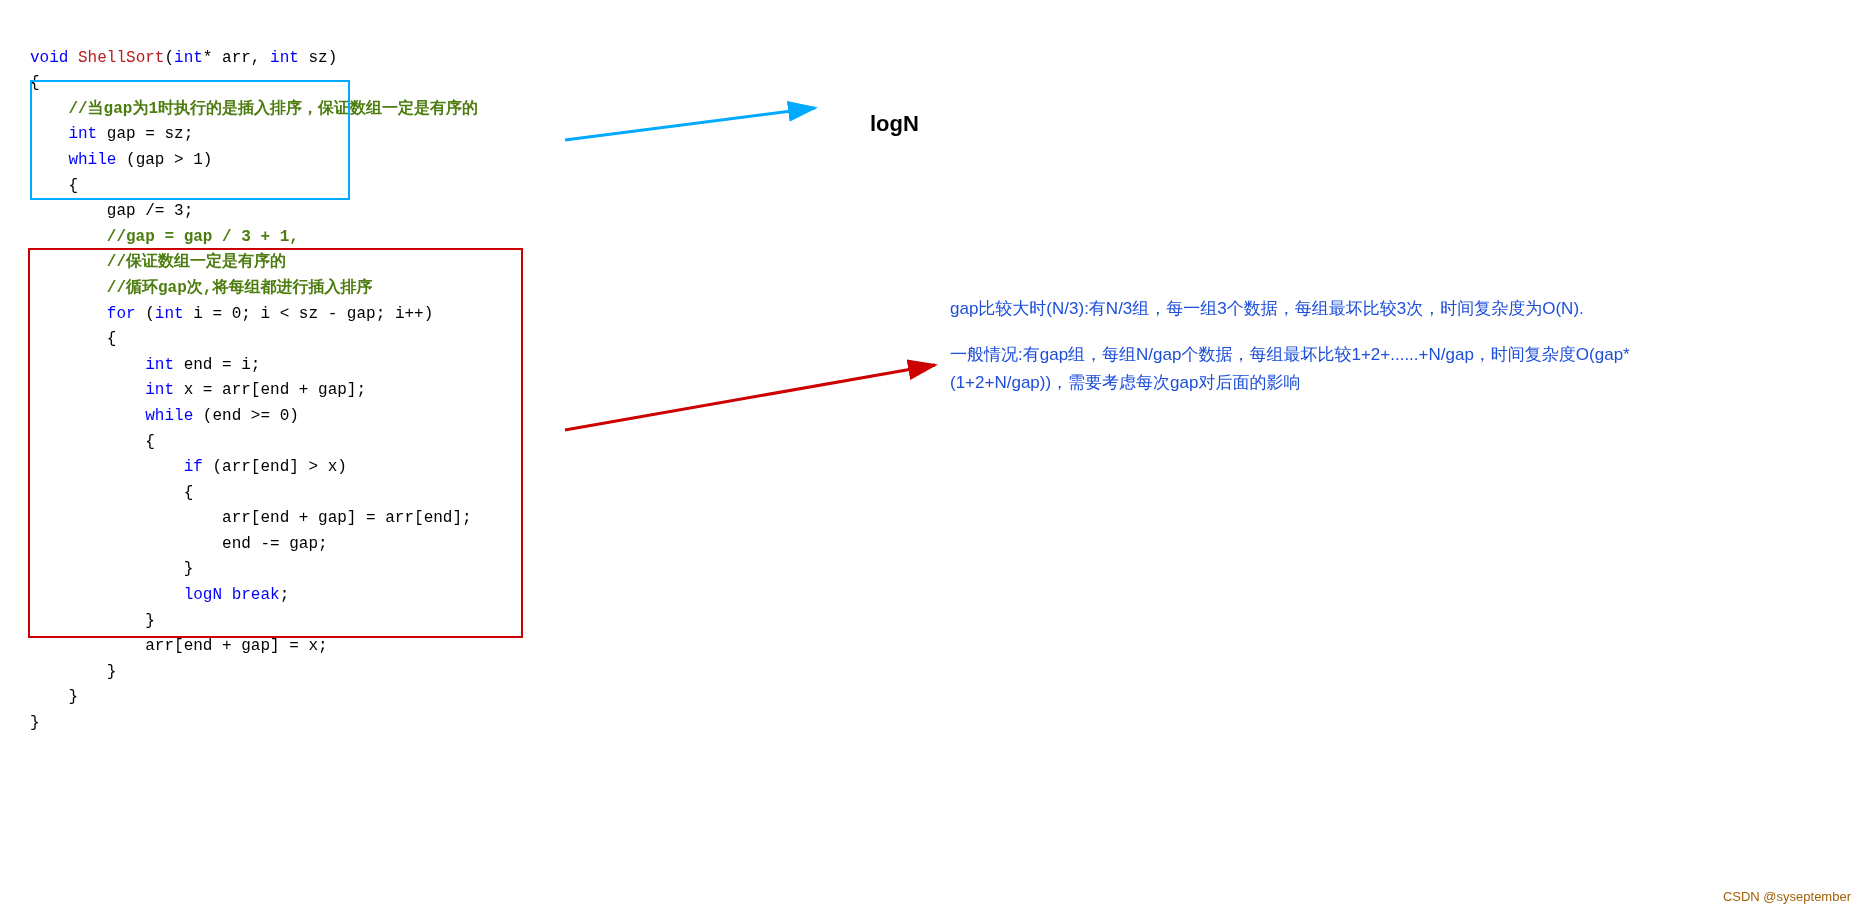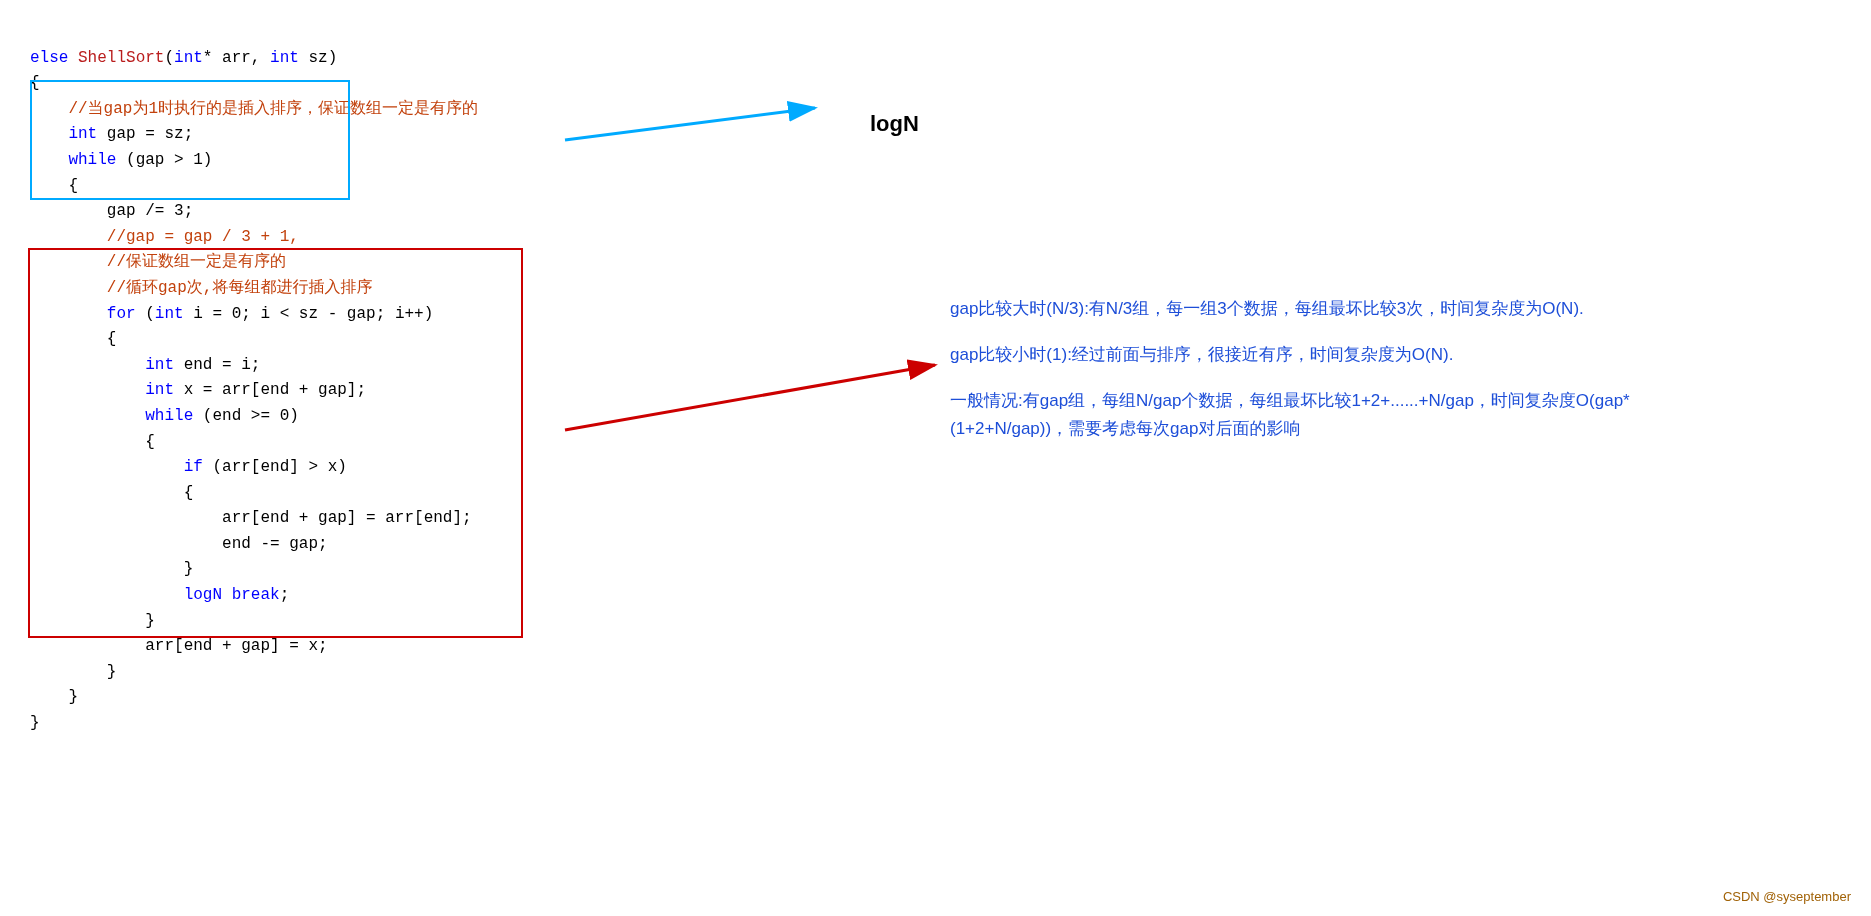--- a/index.html
+++ b/index.html
@@ -22,21 +22,21 @@
       padding: 20px 20px 20px 30px;
       position: relative;
       flex-shrink: 0;
     }
     .code-block {
       font-size: 16px;
       line-height: 1.6;
       white-space: pre;
     }
     .kw { color: #0000ff; }
-    .comment { color: #c2410c; }
+    .comment { color: #4d7c0f; font-weight: bold; }
     .fn { color: #b91c1c; }
     .plain { color: #000000; }
     .blue-box {
       border: 2.5px solid #00aaff;
       position: absolute;
       top: 80px;
       left: 30px;
       width: 320px;
       height: 120px;
       pointer-events: none;
@@ -94,21 +94,21 @@
       font-family: Arial, sans-serif;
     }
   </style>
 </head>
 <body>
 
 <div class="main-container">
 
   <div class="code-section">
     <div class="code-block">
-<span class="kw">else</span><span class="plain"> </span><span class="fn">ShellSort</span><span class="plain">(</span><span class="kw">int</span><span class="plain">* arr, </span><span class="kw">int</span><span class="plain"> sz)</span>
+<span class="kw">void</span><span class="plain"> </span><span class="fn">ShellSort</span><span class="plain">(</span><span class="kw">int</span><span class="plain">* arr, </span><span class="kw">int</span><span class="plain"> sz)</span>
 <span class="plain">{</span>
 <span class="comment">    //当gap为1时执行的是插入排序，保证数组一定是有序的</span>
 <span class="plain">    </span><span class="kw">int</span><span class="plain"> gap = sz;</span>
 <span class="plain">    </span><span class="kw">while</span><span class="plain"> (gap &gt; 1)</span>
 <span class="plain">    {</span>
 <span class="plain">        gap /= 3;</span>
 <span class="comment">        //gap = gap / 3 + 1,</span>
 <span class="comment">        //保证数组一定是有序的</span>
 <span class="comment">        //循环gap次,将每组都进行插入排序</span>
 <span class="plain">        </span><span class="kw">for</span><span class="plain"> (</span><span class="kw">int</span><span class="plain"> i = 0; i &lt; sz - gap; i++)</span>
@@ -149,19 +149,18 @@
 
       <line x1="5" y1="140" x2="255" y2="108" stroke="#00aaff" stroke-width="3" marker-end="url(#blue-arrow)"></line>
 
       <line x1="5" y1="430" x2="375" y2="365" stroke="#cc0000" stroke-width="3" marker-end="url(#red-arrow)"></line>
     </svg>
 
     <div class="logn-label">logN</div>
 
     <div class="description-section">
       <div class="desc-para">gap比较大时(N/3):有N/3组，每一组3个数据，每组最坏比较3次，时间复杂度为O(N).</div>
-      <div class="desc-para">gap比较小时(1):经过前面与排序，很接近有序，时间复杂度为O(N).</div>
       <div class="desc-para">一般情况:有gap组，每组N/gap个数据，每组最坏比较1+2+......+N/gap，时间复杂度O(gap*(1+2+N/gap))，需要考虑每次gap对后面的影响</div>
     </div>
   </div>
 
   <div class="watermark">CSDN @syseptember</div>
 </div>
 
 </body></html>

